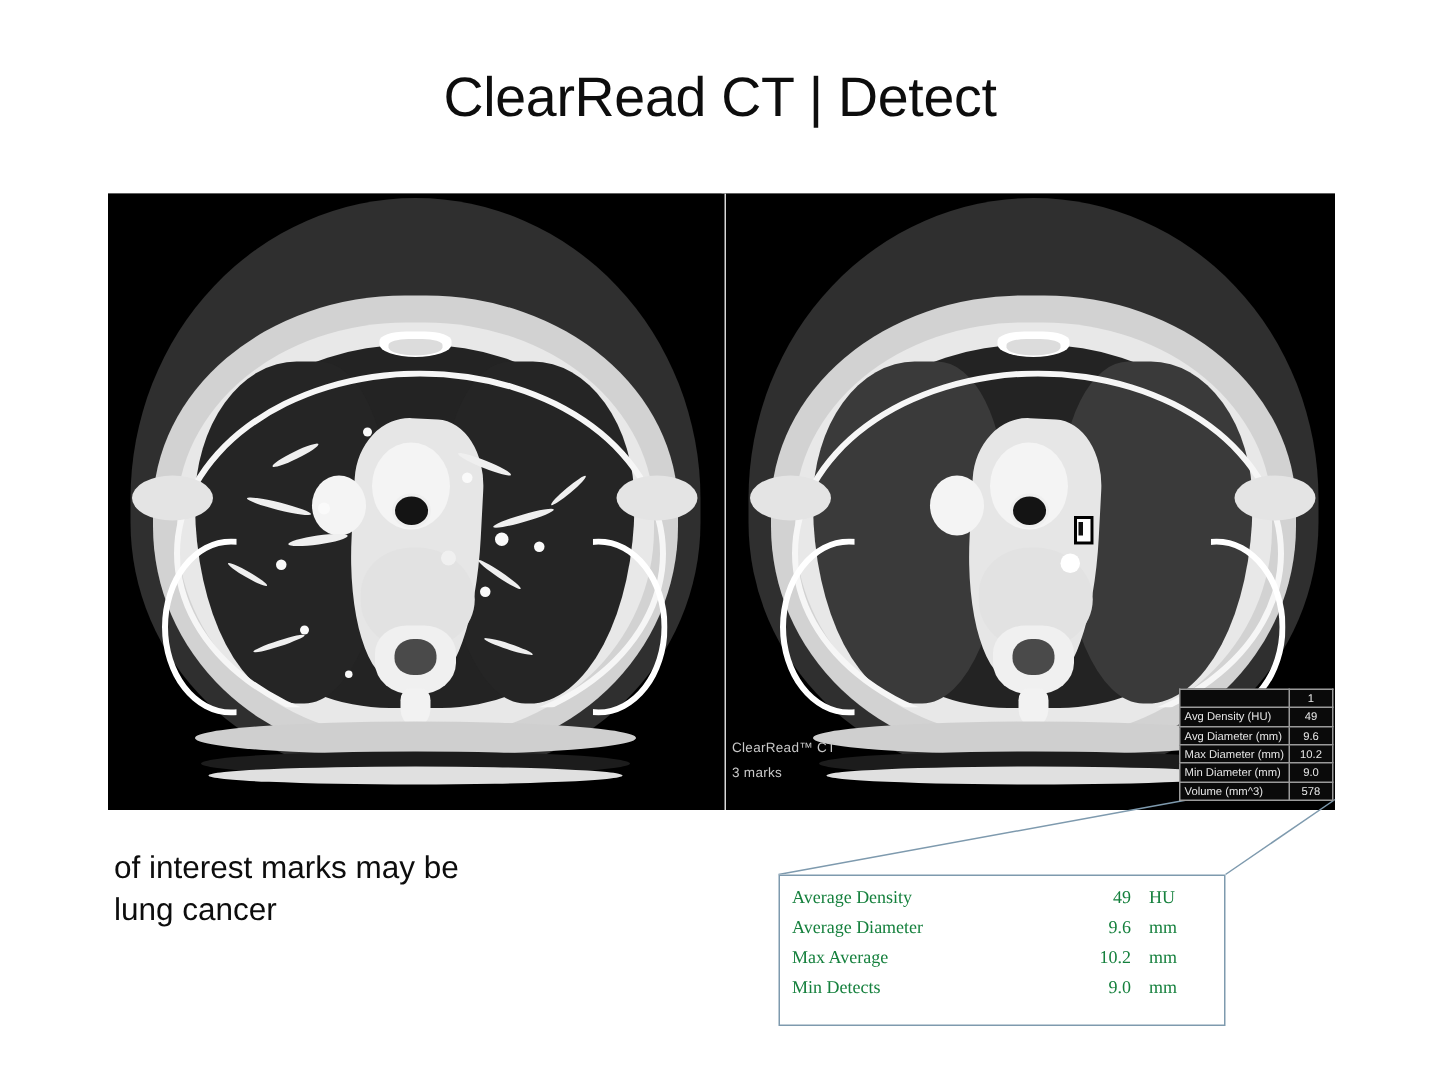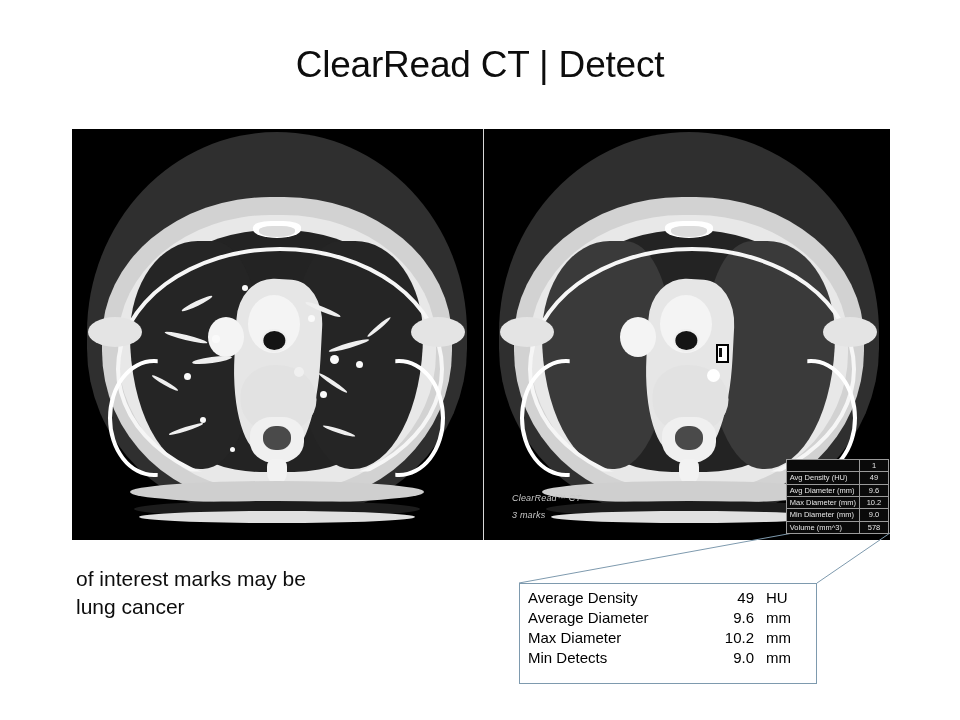--- a/index.html
+++ b/index.html
@@ -258,29 +258,28 @@
     content: "";
     position: absolute;
     left: 1px; top: 2px;
     width: 3px; height: 9px;
     background: #111111;
   }
 
   
   .watermark {
     position: absolute;
-    left: 28px;
+    left: 4px;
     bottom: 16px;
     z-index: 30;
     color: #c8c8c8;
     font-size: 9px;
     line-height: 1.9;
     font-family: "Liberation Sans", sans-serif;
     letter-spacing: 0.2px;
-    font-style: italic;
   }
   .watermark div { white-space: nowrap; }
 
   
   .ct-table {
     position: absolute;
     right: 4px;
     bottom: 6px;
     z-index: 30;
     border-collapse: collapse;
@@ -324,22 +323,23 @@
     height: 101px;
     border: 1px solid #7e9aae;
     background: #ffffff;
     box-sizing: border-box;
     z-index: 10;
   }
   .callout-row {
     position: relative;
     height: 20px;
     line-height: 20px;
-    font-size: 15px;
-    color: #000000;
+    font-size: 12px;
+    color: #15803d;
+    font-family: Liberation Serif, serif;
   }
   .callout-inner {
     position: absolute;
     left: 8px;
     top: 4px;
     right: 6px;
   }
   .c-label { position: absolute; left: 0; white-space: nowrap; }
   .c-value { position: absolute; left: 196px; text-align: right; width: 30px; white-space: nowrap; }
   .c-unit  { position: absolute; left: 238px; white-space: nowrap; }
@@ -503,21 +503,21 @@
       <span class="c-unit">HU</span>
     </div>
 
     <div class="callout-row">
       <span class="c-label">Average Diameter</span>
       <span class="c-value">9.6</span>
       <span class="c-unit">mm</span>
     </div>
 
     <div class="callout-row">
-      <span class="c-label">Max Diameter</span>
+      <span class="c-label">Max Average</span>
       <span class="c-value">10.2</span>
       <span class="c-unit">mm</span>
     </div>
 
     <div class="callout-row">
       <span class="c-label"> Min  Detects</span>
       <span class="c-value">9.0</span>
       <span class="c-unit">mm</span>
     </div>
 

